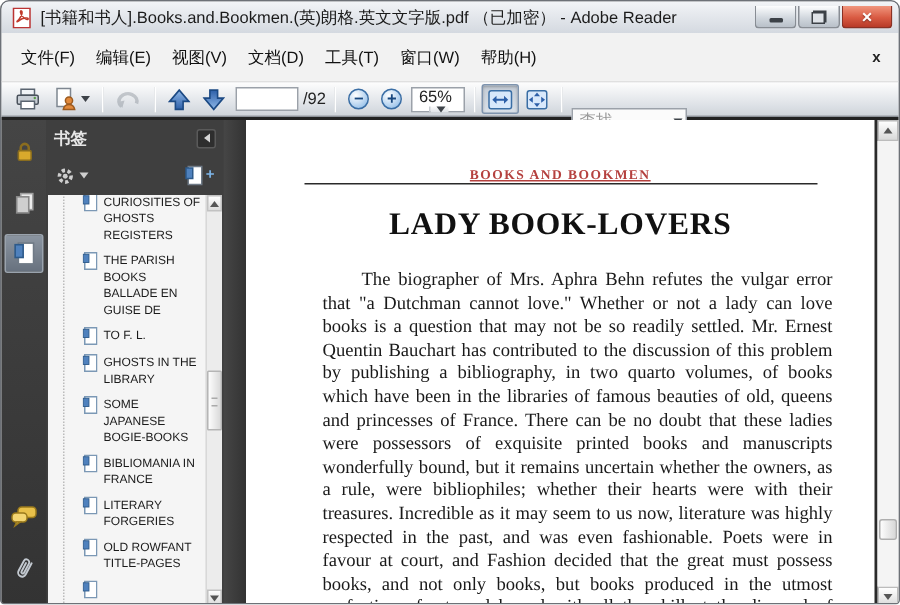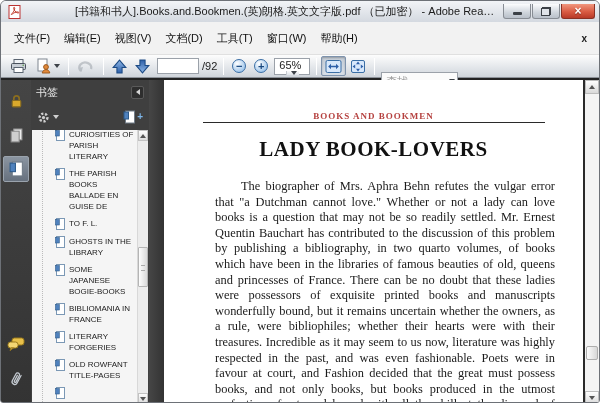--- a/index.html
+++ b/index.html
@@ -13,21 +13,21 @@
     position:relative;
   }
   
   .titlebar {
     height:21px; display:flex; align-items:center;
     padding:0 4px 0 7px;
     background:linear-gradient(#f2f4f7,#d4d9e0);
     font-size:11px; color:#1b1b1b;
   }
   .titlebar .app-icon { width:14px; height:14px; margin-right:5px; flex:0 0 auto; }
-  .title-text { flex:1; white-space:nowrap; overflow:hidden; text-overflow:ellipsis;margin-left:48px; }
+  .title-text { flex:1; white-space:nowrap; overflow:hidden; text-overflow:ellipsis; }
   .winbtns { display:flex; margin-left:4px; }
   .winbtn {
     width:28px; height:15px; margin-left:1px;
     border:1px solid #888d94; border-top:none;
     border-radius:0 0 3px 3px;
     background:linear-gradient(#fcfdfe,#cfd5dc 60%,#b9c0c9);
     display:flex; align-items:center; justify-content:center;
   }
   .winbtn.close {
     width:34px;
@@ -83,21 +83,21 @@
   .find-caret-btn { width:13px; height:100%; display:flex; align-items:center; justify-content:center; }
   
   .main { display:flex; height:329px; border-top:2px solid #222; border-bottom:2px solid #222; background:#3b3b3b; }
   
   .navrail { width:30px; background:linear-gradient(#454545,#333); display:flex; flex-direction:column; align-items:center; padding:8px 0 6px; }
   .rail-tab { width:26px; height:26px; margin-bottom:8px; display:flex; align-items:center; justify-content:center; border-radius:2px; }
   .rail-tab.active { background:linear-gradient(#8b95a1,#67717e); border:1px solid #9aa3ad; }
   .rail-spacer { flex:1; }
   
   .panel { width:118px; background:#3f3f3f; display:flex; flex-direction:column; }
-  .panel-header { height:24px; display:flex; align-items:center; padding:0 5px; color:#e6e6e6; font-size:11px; }
+  .panel-header { height:24px; display:flex; align-items:center; padding:0 5px; color:#e6e6e6; font-size:11px;font-weight:bold; }
   .panel-collapse {
     margin-left:auto; width:13px; height:13px; background:#2e2e2e; border:1px solid #5a5a5a; border-radius:2px;
     display:flex; align-items:center; justify-content:center;
   }
   .tri-left { width:0; height:0; border-top:3px solid transparent; border-bottom:3px solid transparent; border-right:4px solid #d6d6d6; }
   .panel-tools { height:26px; display:flex; align-items:center; padding:0 6px; }
   .panel-tools .caret { border-top-color:#cfcfcf; }
   .tool-right { margin-left:auto; display:flex; align-items:center; }
   .plus-mark { color:#7db5e8; font-weight:bold; font-size:10px; margin-left:1px; line-height:8px; }
   
@@ -118,21 +118,21 @@
   .tri-up-s { width:0; height:0; border-left:3px solid transparent; border-right:3px solid transparent; border-bottom:4px solid #555; }
   .tri-dn-s { width:0; height:0; border-left:3px solid transparent; border-right:3px solid transparent; border-top:4px solid #555; }
   
   .splitter { width:15px; background:linear-gradient(90deg,#464646,#333); }
   
   .docwrap { flex:1; display:flex; background:#fff; }
   .docpane { flex:1; background:#fff; border-right:2px solid #2a2a2a; overflow:hidden; position:relative; }
   .page { padding-top:31px; }
   .running-head {
     text-align:center; color:#b5413f; font-family:"Liberation Serif",serif;
-    font-size:9px; font-weight:bold; letter-spacing:1px;
+    font-size:9px; font-weight:bold; letter-spacing:1px;text-decoration:underline;
   }
   .head-rule { width:342px; margin:1px auto 0; border-top:1.5px solid #2a2a2a; }
   .page-title {
     text-align:center; margin-top:14px;
     font-family:"Liberation Serif",serif; font-size:21px; font-weight:bold; color:#111; letter-spacing:.5px;
   }
   .body-text {
     width:340px; margin:17px 0 0 51px;
     font-family:"Liberation Serif",serif; font-size:12.4px; line-height:15.6px; color:#1a1a1a;
     text-align:justify; text-indent:26px;
@@ -327,21 +327,21 @@
           <span class="plus-mark">+</span>
         </span>
       </div>
       <div class="bm-list">
         <div class="bm-items">
           <div class="bm-item">
             <svg class="bm-icon" width="10" height="12" viewBox="0 0 10 12">
                 <rect x="1.5" y="0.5" width="8" height="11" fill="#fff" stroke="#7b98b5"></rect>
                 <rect x="0.5" y="1.5" width="3.8" height="5.5" fill="#4f81bd" stroke="#2d5a8a" stroke-width=".6"></rect>
               </svg>
-            <span class="bm-label">CURIOSITIES OF PARISH LITERARY</span>
+            <span class="bm-label">CURIOSITIES OF GHOSTS REGISTERS</span>
           </div>
           <div class="bm-item">
             <svg class="bm-icon" width="10" height="12" viewBox="0 0 10 12">
                 <rect x="1.5" y="0.5" width="8" height="11" fill="#fff" stroke="#7b98b5"></rect>
                 <rect x="0.5" y="1.5" width="3.8" height="5.5" fill="#4f81bd" stroke="#2d5a8a" stroke-width=".6"></rect>
               </svg>
             <span class="bm-label">THE PARISH BOOKS BALLADE EN GUISE DE</span>
           </div>
           <div class="bm-item">
             <svg class="bm-icon" width="10" height="12" viewBox="0 0 10 12">

